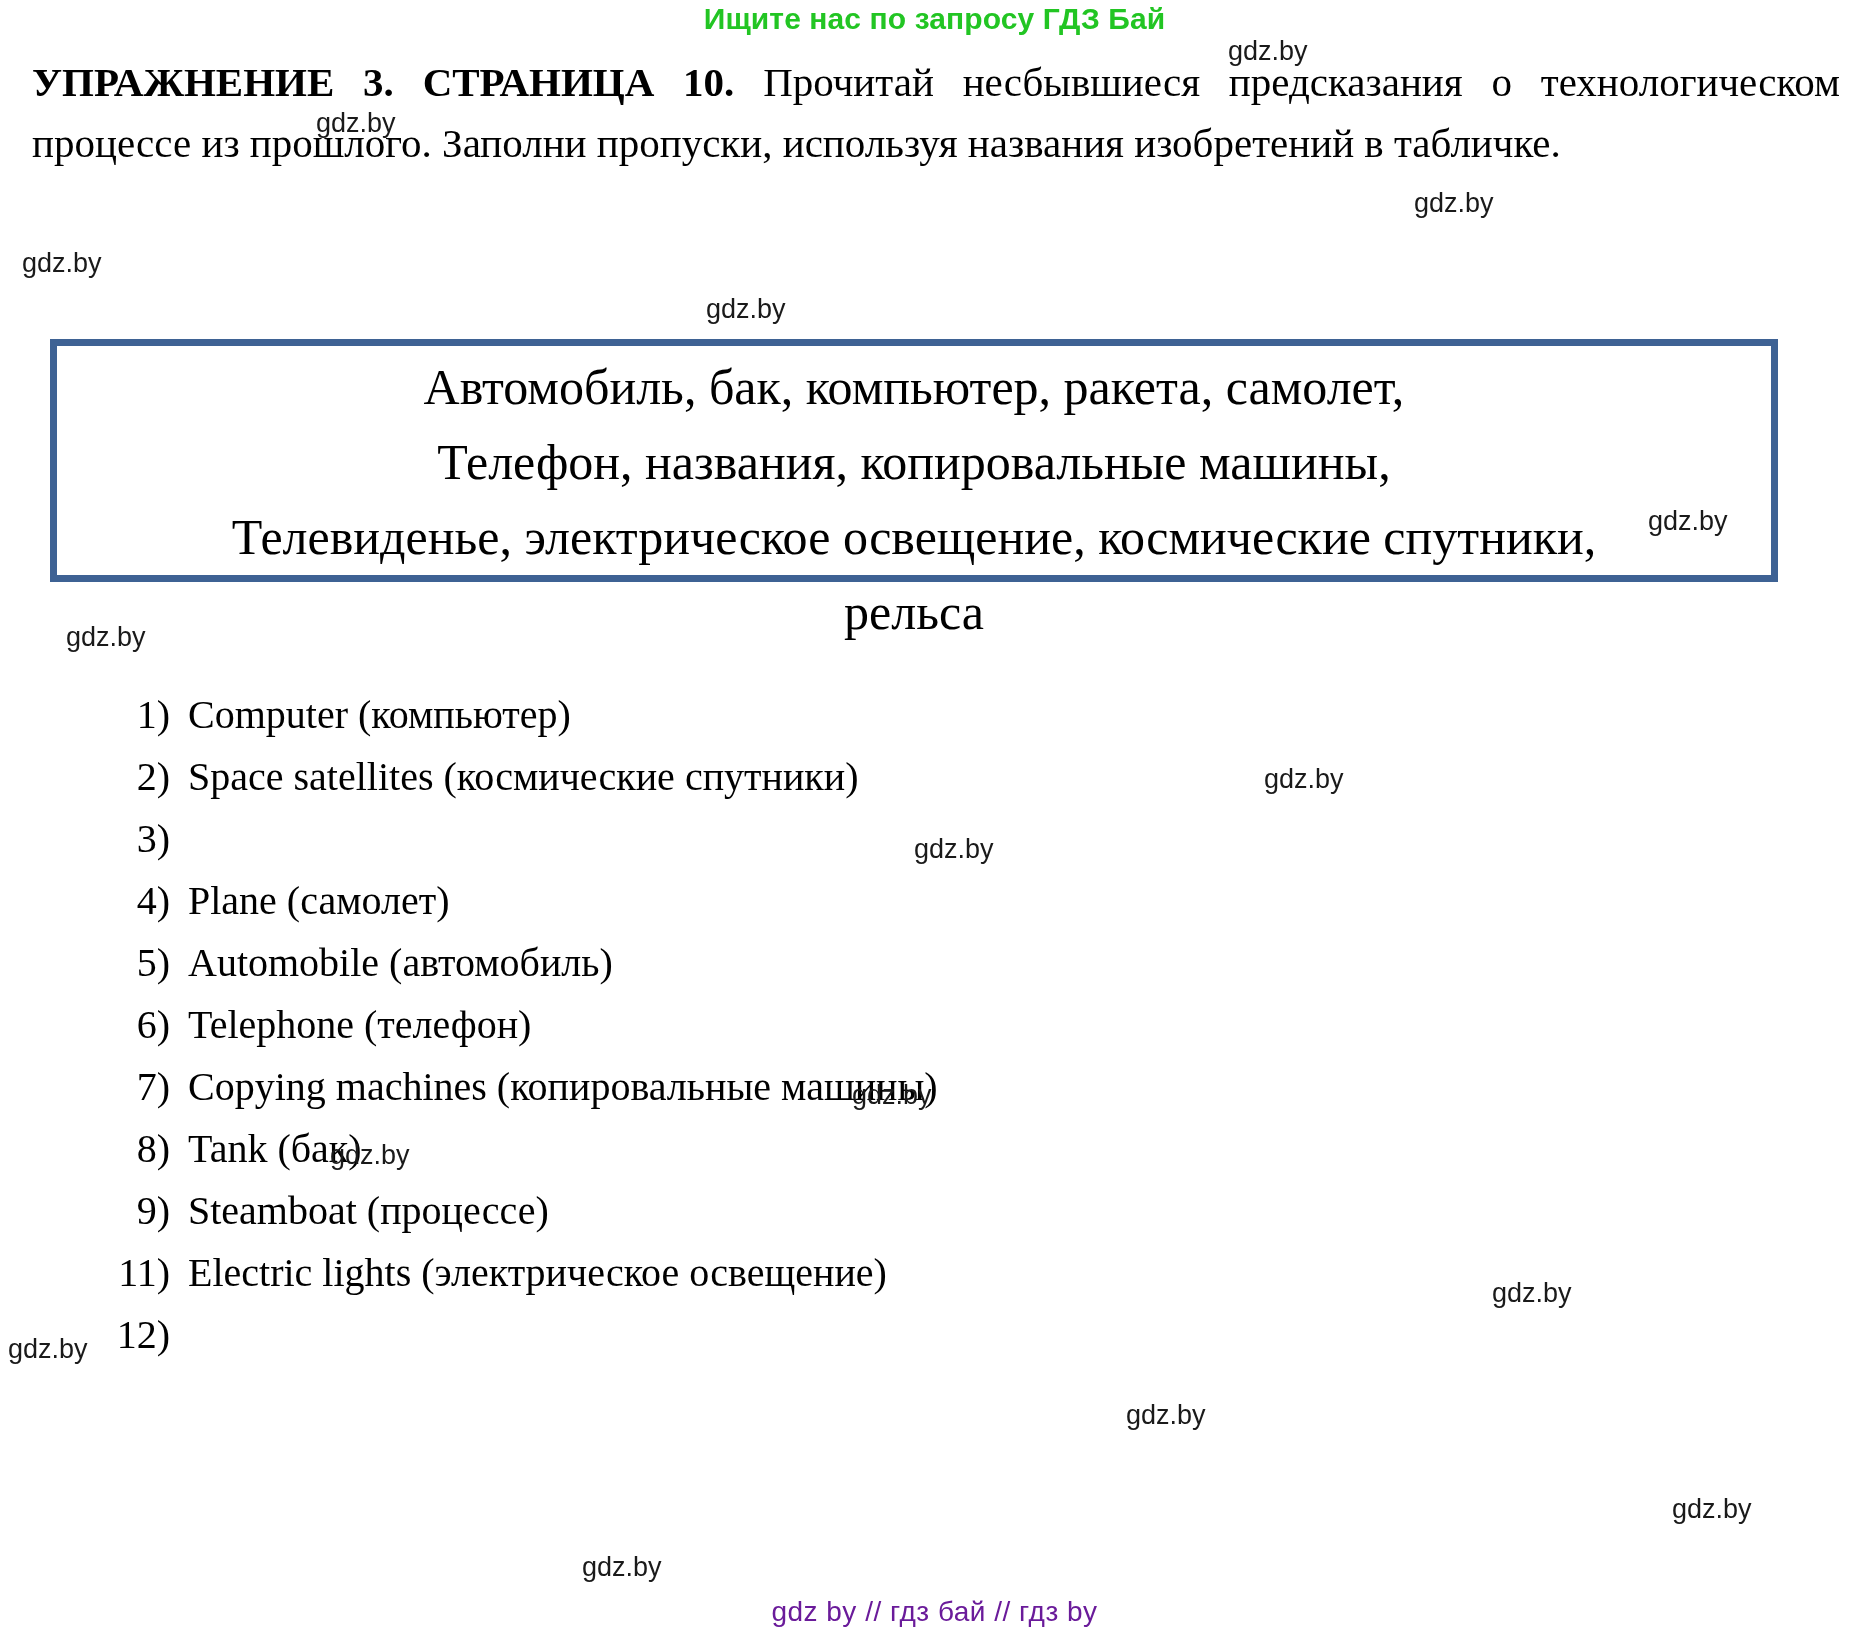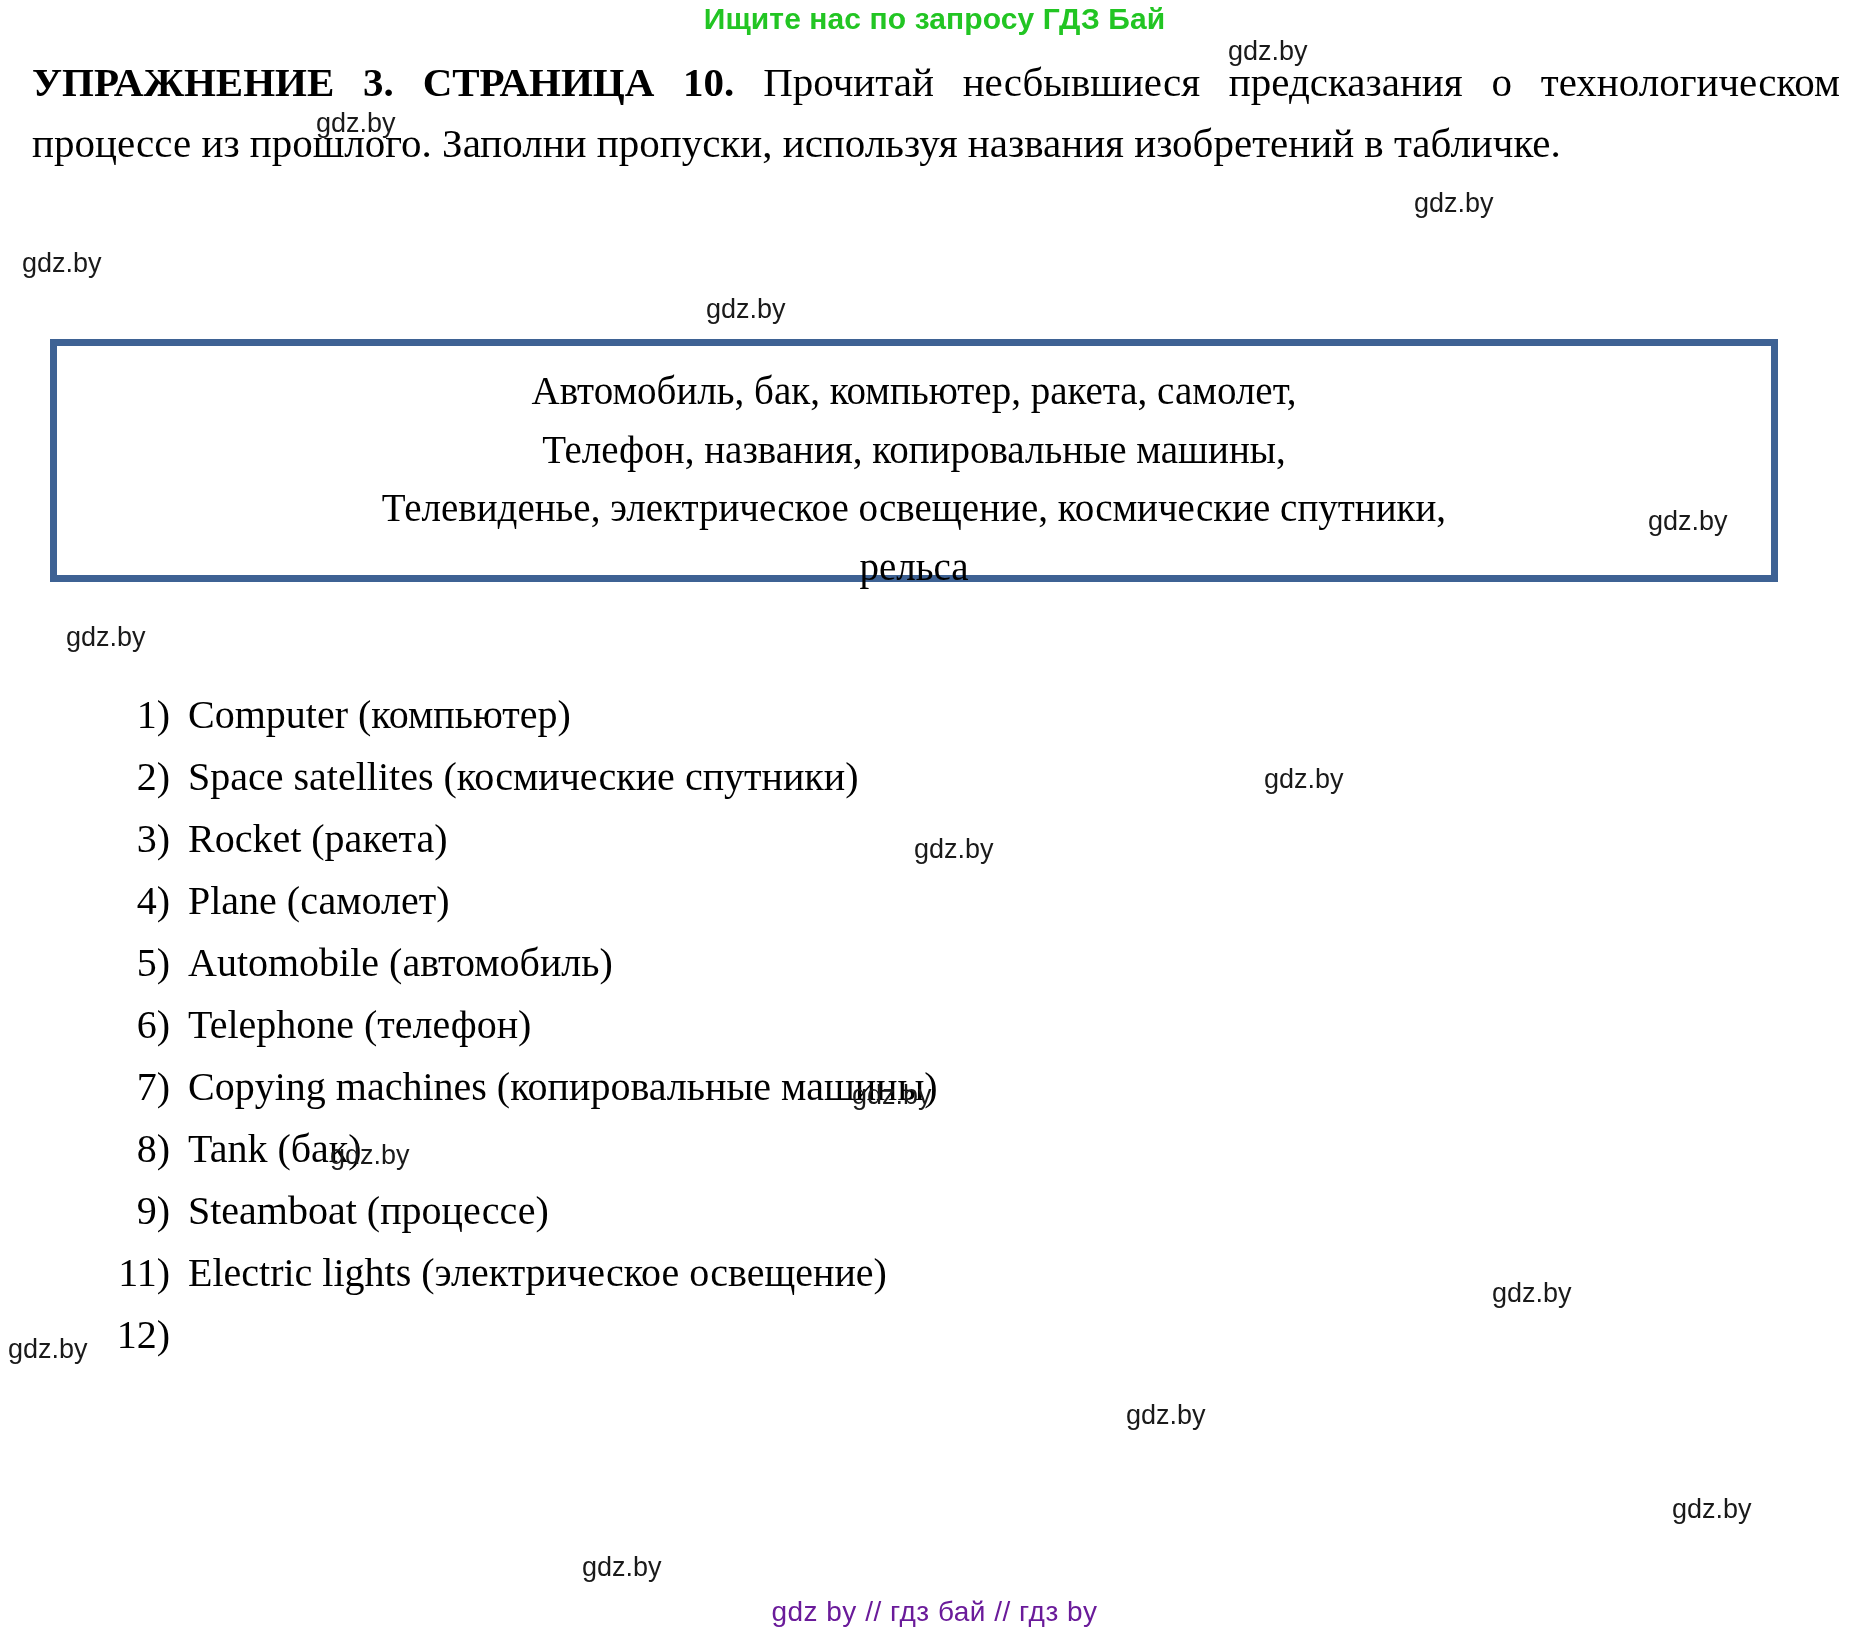--- a/index.html
+++ b/index.html
@@ -52,23 +52,23 @@
     position: absolute;
     left: 50px;
     top: 339px;
     width: 1728px;
     height: 243px;
     border: 7px solid #3e6294;
     box-sizing: border-box;
     background: #ffffff;
   }
   .wordbank-inner {
-    padding-top: 16px;
+    padding-top: 4px;
     text-align: center;
-    font-size: 39px;
+    font-size: 50px;
     line-height: 1.5;
   }
   .wb-line { display: block; white-space: nowrap; }
 
   
   .answers {
     position: absolute;
     left: 0;
     top: 684px;
     width: 1869px;
@@ -137,21 +137,20 @@
   <div class="answer-row">
     <span class="answer-num">1)</span>
     <span class="answer-text">Computer (компьютер)</span>
   </div>
   <div class="answer-row">
     <span class="answer-num">2)</span>
     <span class="answer-text">Space satellites (космические спутники)</span>
   </div>
   <div class="answer-row">
     <span class="answer-num">3)</span>
-    <span class="answer-text">Rocket (ракета)</span>
   </div>
   <div class="answer-row">
     <span class="answer-num">4)</span>
     <span class="answer-text">Plane (самолет)</span>
   </div>
   <div class="answer-row">
     <span class="answer-num">5)</span>
     <span class="answer-text">Automobile (автомобиль)</span>
   </div>
   <div class="answer-row">

